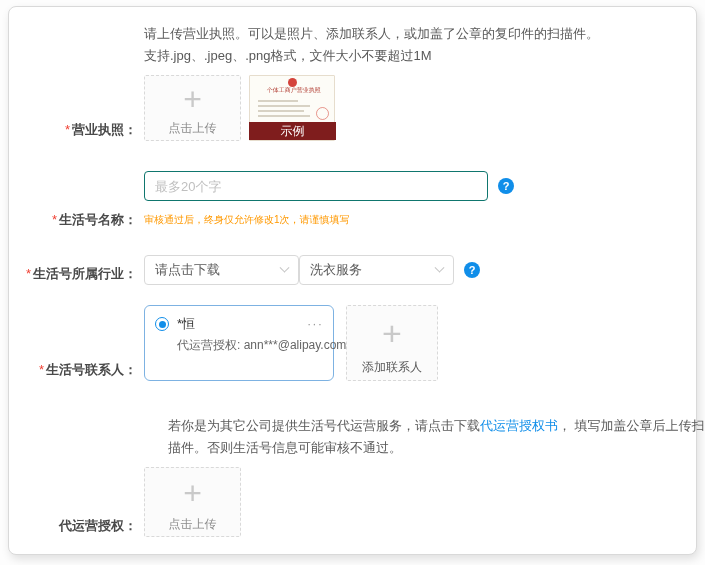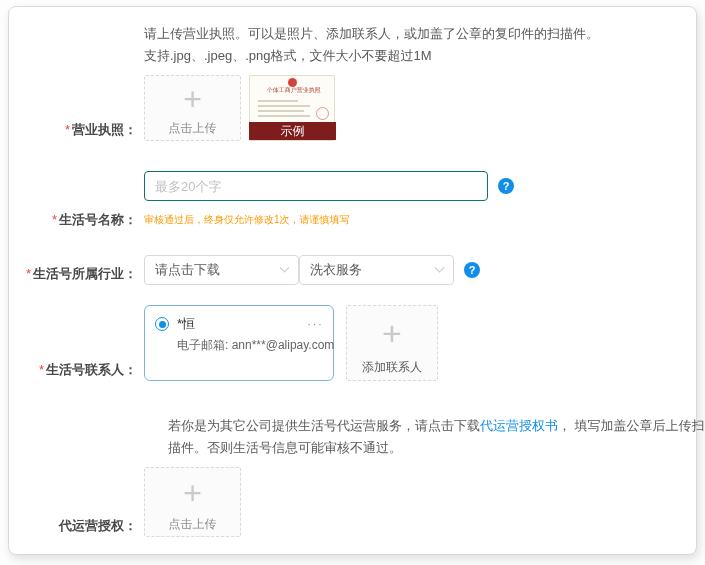--- a/index.html
+++ b/index.html
@@ -152,21 +152,21 @@
     <div class="row-content">
       <div class="contact-row">
         <div class="contact-card">
           <div class="cc-head">
             <span class="radio">
                 <span class="radio-dot"></span>
               </span>
             <span class="cc-name">*恒</span>
             <span class="cc-more">···</span>
           </div>
-          <div class="cc-line"><span>电子邮箱: </span><span>ann***@alipay.com</span></div>
+          <div class="cc-line"><span>代运营授权: </span><span>ann***@alipay.com</span></div>
         </div>
         <div class="add-box">
           <span class="plus">+</span>
           <span class="add-label">添加联系人</span>
         </div>
       </div>
     </div>
   </div>
 
   <div class="form-row row-agency">

